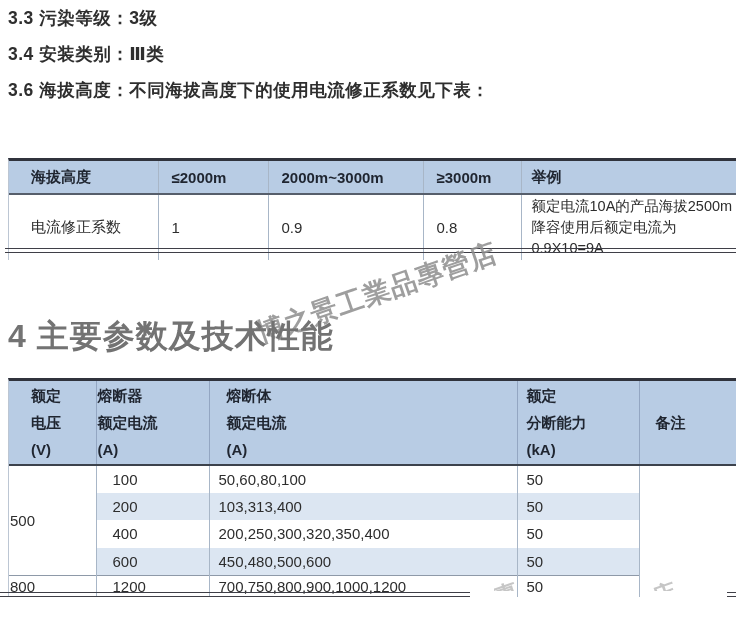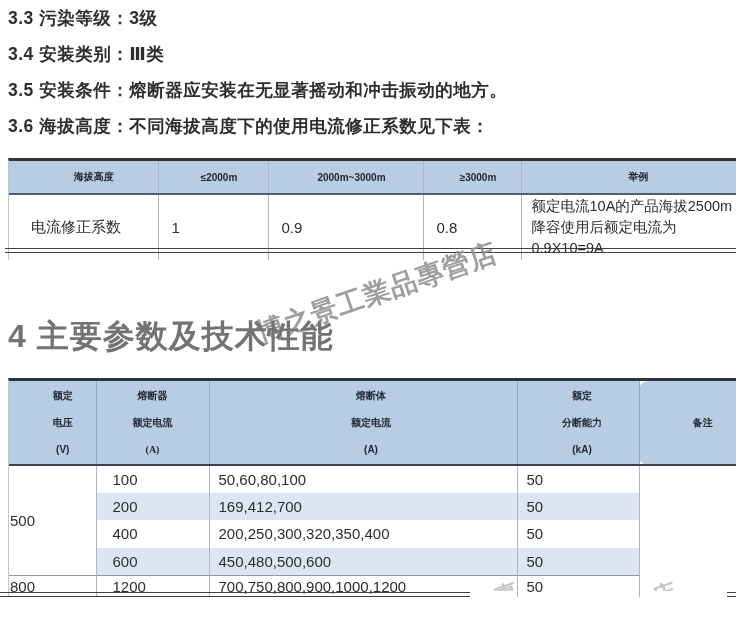--- a/index.html
+++ b/index.html
@@ -11,21 +11,21 @@
   .intro{position:absolute;left:8px;top:0;}
   .intro-line{
     font-size:17.5px;line-height:36px;font-weight:600;color:#2e2e2e;
     letter-spacing:0.5px;white-space:nowrap;
   }
   
   table{border-collapse:collapse;table-layout:fixed;}
   th,td{overflow:hidden;}
   th{
     background:var(--header-bg,#b8cce4);color:#1f2530;font-weight:700;
-    font-size:10px;text-align:center;vertical-align:middle;
+    font-size:15px;text-align:left;vertical-align:middle;
   }
   td{font-size:15px;font-weight:400;color:#2d2d2d;vertical-align:middle;}
   .vline{border-left:1px solid var(--light-border,#a8b6c7);margin-top:20px;}
   
   .alt-table-wrap{
     position:absolute;left:8px;top:158px;width:738px;
     border-top:3px solid var(--dark-border,#30333c);
     border-left:1px solid #bcc6d3;border-right:1px solid #c3ccd8;
   }
   .alt-table{width:737px;}
@@ -66,40 +66,39 @@
   }
   .spec-table{width:742px;}
   .spec-table thead tr{height:80px;}
   .spec-table tbody tr.r{height:27.5px;}
   .spec-table tbody tr.r5{height:22px;}
   .spec-table th{
     border-bottom:2px solid #3c424c;white-space:pre-line;line-height:27px;
   }
   .spec-table th.vline{border-left:1px solid #93a6c2;}
   .spec-table .hc1{padding-left:22px;}
-  .spec-table .hc2{font-family:Liberation Serif, serif;}
+  .spec-table .hc2{}
   .spec-table .hc3{padding-left:17px;}
   .spec-table .hc4{padding-left:9px;}
-  .spec-table .hc5{padding-left:16px;border-radius:9px;}
+  .spec-table .hc5{padding-left:16px;}
   .spec-table td.cv{text-align:left;}
   .spec-table td.cf{padding-left:16px;}
   .spec-table td.cl{padding-left:9px;}
   .spec-table td.cb{padding-left:9px;}
   tr.altbg td.shade{background:var(--alt-row-bg,#dce6f2);}
   .spec-table td.sep{border-top:1px solid #8e99a8;}
 </style>
 </head>
 <body>
 
 <div class="page">
 
   <div class="intro">
     <div class="intro-line">3.3 污染等级：3级</div>
     <div class="intro-line">3.4 安装类别：Ⅲ类</div>
-    <div class="intro-line">3.5 安装条件：熔断器应安装在无显著摇动和冲击振动的地方。</div>
     <div class="intro-line">3.6 海拔高度：不同海拔高度下的使用电流修正系数见下表：</div>
   </div>
 
   <div class="alt-table-wrap">
     <table class="alt-table">
       <colgroup>
         <col style="width:149px">
           <col style="width:110px">
           <col style="width:155px">
         <col style="width:98px">
@@ -162,21 +161,21 @@
       <tbody>
         <tr class="r">
           <td class="cv" rowspan="4">500</td>
           <td class="vline cf shade">100</td>
           <td class="vline cl shade">50,60,80,100</td>
           <td class="vline cb shade">50</td>
           <td class="vline" rowspan="5"></td>
         </tr>
         <tr class="r altbg">
           <td class="vline cf shade">200</td>
-          <td class="vline cl shade">169,412,700</td>
+          <td class="vline cl shade">103,313,400</td>
           <td class="vline cb shade">50</td>
         </tr>
         <tr class="r">
           <td class="vline cf shade">400</td>
           <td class="vline cl shade">200,250,300,320,350,400</td>
           <td class="vline cb shade">50</td>
         </tr>
         <tr class="r altbg">
           <td class="vline cf shade">600</td>
           <td class="vline cl shade">450,480,500,600</td>

